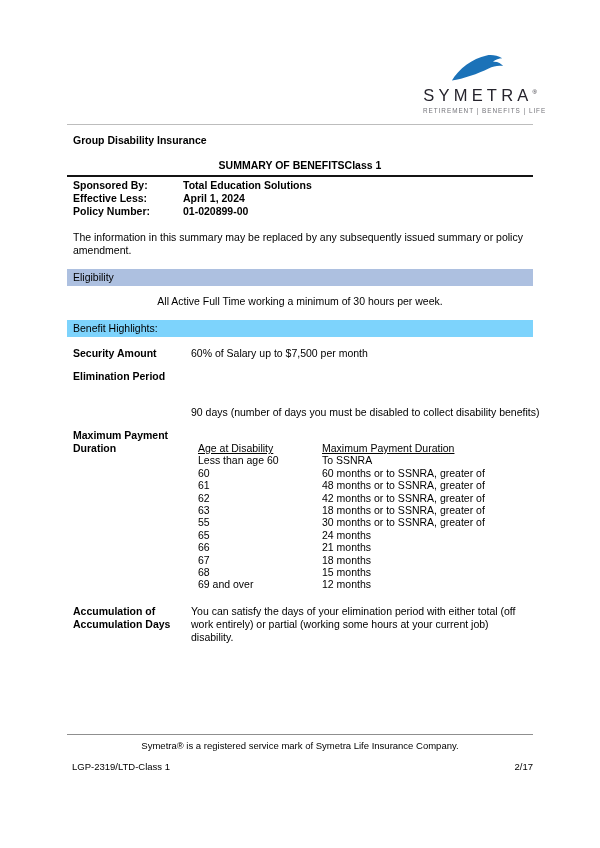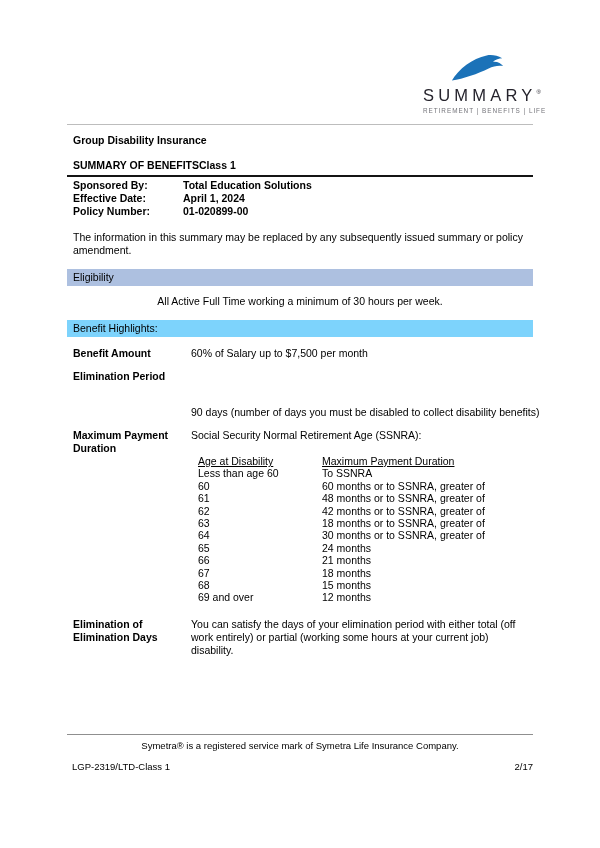--- a/index.html
+++ b/index.html
@@ -17,21 +17,21 @@
   .brand sup { font-size:6px; letter-spacing:0; }
   .tagline { font-size:6.4px; line-height:8px; letter-spacing:0.95px; color:#74747a;
              margin-top:3px; white-space:nowrap; }
 
   
   .content { position:absolute; left:67px; top:124px; width:466px; }
   .rule-top { border-top:1px solid #bdbdbd; height:0; }
 
   .product-line { font-weight:bold; padding-left:6px; margin-top:9px; }
 
-  .title-row { display:flex; justify-content:flex-start; font-weight:bold;
+  .title-row { display:flex; justify-content:center; font-weight:bold;
                padding:0 6px 3px 6px; border-bottom:2px solid #141414; margin-top:12px; }
 
   .policy-info { margin-top:2px; padding-left:6px; font-weight:bold; }
   .policy-row { display:flex; }
   .policy-row .plabel { width:110px; flex:none; }
 
   .notice { margin:13px 0 0 0; padding-left:6px; white-space:pre-line; }
 
   .section-bar { font-weight:normal; padding:2px 6px; margin-top:12px; }
 
@@ -59,41 +59,41 @@
 </style>
 </head>
 <body>
 
 <div class="page">
 
   <div class="logo">
     <svg viewBox="0 0 120 62" aria-hidden="true">
       <path d="M6 58 C 20 34, 48 12, 78 6 C 88 4, 100 6, 110 12 C 104 12, 96 15, 91 19 C 100 18, 108 22, 112 28 C 103 26, 92 28, 82 33 C 60 44, 30 54, 6 58 Z" fill="#1b72b8"></path>
     </svg>
-    <div class="brand"><span>SUMMARY</span><sup>®</sup></div>
+    <div class="brand"><span>SYMETRA</span><sup>®</sup></div>
     <div class="tagline">RETIREMENT | BENEFITS | LIFE</div>
   </div>
 
   <div class="content">
     <div class="rule-top"></div>
 
     <div class="product-line">Group Disability Insurance</div>
 
     <div class="title-row">
       <span>SUMMARY OF BENEFITS</span>
       <span>Class 1</span>
     </div>
 
     <div class="policy-info">
       <div class="policy-row">
         <span class="plabel">Sponsored By:</span>
         <span>Total Education Solutions</span>
       </div>
       <div class="policy-row">
-        <span class="plabel">Effective Date:</span>
+        <span class="plabel">Effective Less:</span>
         <span>April 1, 2024</span>
       </div>
       <div class="policy-row">
         <span class="plabel">Policy Number:</span>
         <span>01-020899-00</span>
       </div>
     </div>
 
     <p class="notice">The information in this summary may be replaced by any subsequently issued summary or policy
 amendment.</p>
@@ -102,33 +102,32 @@
       <span>Eligibility</span>
     </div>
 
     <div class="center-line">All Active Full Time working a minimum of 30 hours per week.</div>
 
     <div class="section-bar" style="background-color: #7dd3fc;">
       <span>Benefit Highlights:</span>
     </div>
 
     <div class="benefit-row">
-      <div class="blabel">Benefit Amount</div>
+      <div class="blabel">Security Amount</div>
       <div class="bvalue">60% of Salary up to $7,500 per month</div>
     </div>
 
     <div class="benefit-row">
       <div class="blabel">Elimination Period</div>
       <div class="bvalue nowrap">90 days (number of days you must be disabled to collect disability benefits)</div>
     </div>
 
     <div class="benefit-row">
       <div class="blabel">Maximum Payment Duration</div>
       <div class="bvalue">
-        <div>Social Security Normal Retirement Age (SSNRA):</div>
         <div class="duration-table">
           <div class="trow thead">
             <div class="tcol1"><span>Age at Disability</span></div>
             <div class="tcol2"><span>Maximum Payment Duration</span></div>
           </div>
           <div class="trow">
               <div class="tcol1">Less than age 60</div>
               <div class="tcol2">To SSNRA</div>
             </div>
           <div class="trow">
@@ -141,21 +140,21 @@
             </div>
           <div class="trow">
               <div class="tcol1">62</div>
               <div class="tcol2">42 months or to SSNRA, greater of</div>
             </div>
           <div class="trow">
               <div class="tcol1">63</div>
               <div class="tcol2">18 months or to SSNRA, greater of</div>
             </div>
           <div class="trow">
-              <div class="tcol1">64</div>
+              <div class="tcol1">55</div>
               <div class="tcol2">30 months or to SSNRA, greater of</div>
             </div>
           <div class="trow">
               <div class="tcol1">65</div>
               <div class="tcol2">24 months</div>
             </div>
           <div class="trow">
               <div class="tcol1">66</div>
               <div class="tcol2">21 months</div>
             </div>
@@ -169,21 +168,21 @@
             </div>
           <div class="trow">
               <div class="tcol1">69 and over</div>
               <div class="tcol2">12 months</div>
             </div>
         </div>
       </div>
     </div>
 
     <div class="benefit-row accum">
-      <div class="blabel">Elimination of Elimination Days</div>
+      <div class="blabel">Accumulation of Accumulation Days</div>
       <div class="bvalue pre">You can satisfy the days of your elimination period with either total (off
 work entirely) or partial (working some hours at your current job) disability.</div>
     </div>
   </div>
 
   <div class="footer">
     <div class="footer-rule"></div>
     <div class="trademark">Symetra® is a registered service mark of Symetra Life Insurance Company.</div>
     <div class="footer-row">
       <span>LGP-2319/LTD-Class 1</span>

